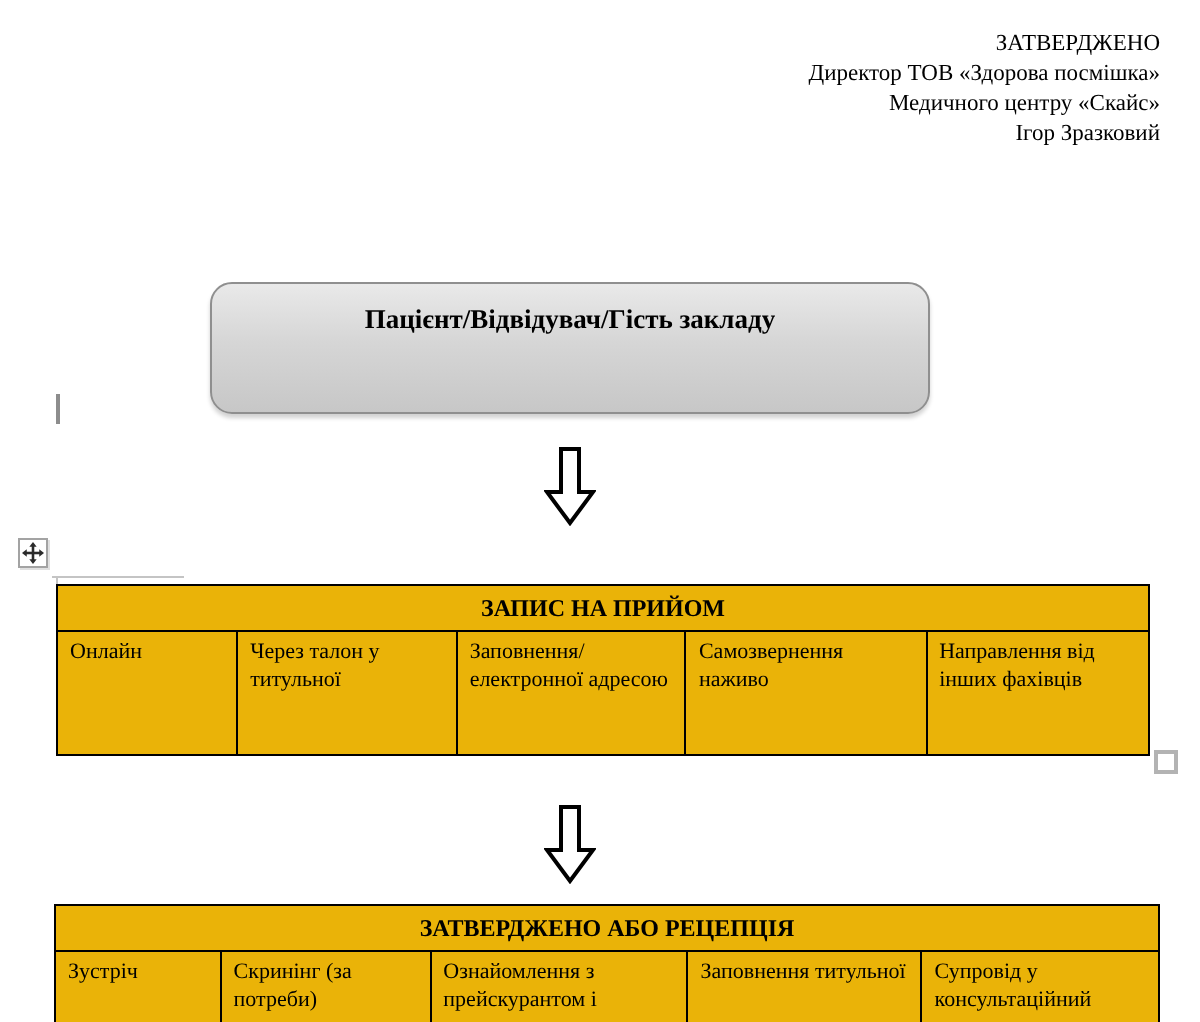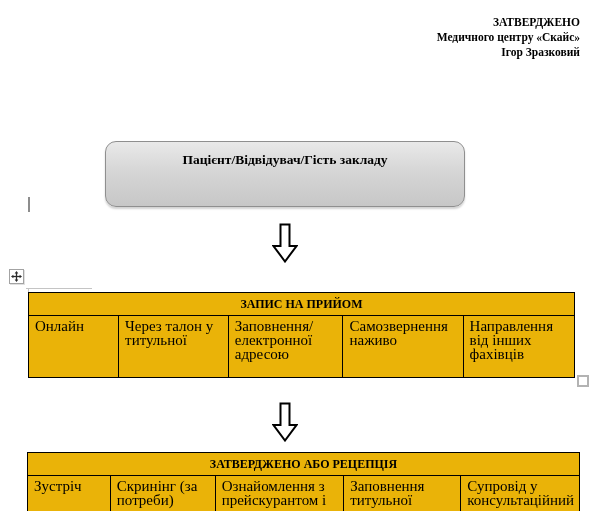--- a/index.html
+++ b/index.html
@@ -10,21 +10,21 @@
     background: #ffffff;
     font-family: "Liberation Serif", "DejaVu Serif", serif;
     color: #000000;
   }
 
   
   .approval {
     position: absolute;
     top: 15px; right: 20px;
     text-align: right;
-    font-weight: bold;
+    font-weight: normal;
     font-size: 11.5px;
     line-height: 15px;
     white-space: nowrap;
   }
 
   
   .start-box {
     position: absolute;
     left: 105px; top: 141px;
     width: 360px; height: 66px;
@@ -87,21 +87,21 @@
   }
   table.doc-table th {
     font-weight: bold;
     font-size: 12px;
     text-align: center;
     height: 20px;
     padding: 1px 4px;
   }
   table.doc-table td {
     vertical-align: top;
-    font-size: 15px;
+    font-size: 11px;
     line-height: 14px;
     padding: 3px 6px 3px 6px;
   }
   #table1 { left: 28px; top: 292px; width: 547px; }
   #table1 td { height: 55px; }
   #table2 { left: 27px; top: 452px; width: 553px; }
   #table2 td { height: 70px; }
 
   
   .resize-handle {
@@ -111,20 +111,21 @@
     box-sizing: border-box;
     background: #ffffff;
     border: 2px solid #b3b3b3;
   }
 </style>
 </head>
 <body>
 
 <div class="approval">
   <div>ЗАТВЕРДЖЕНО</div>
+  <div>Директор ТОВ «Здорова посмішка»</div>
   <div>Медичного центру «Скайс»</div>
   <div>Ігор Зразковий</div>
 </div>
 
 <div class="caret-mark"></div>
 
 <div class="start-box">
   <span>Пацієнт/Відвідувач/Гість закладу</span>
 </div>
 

